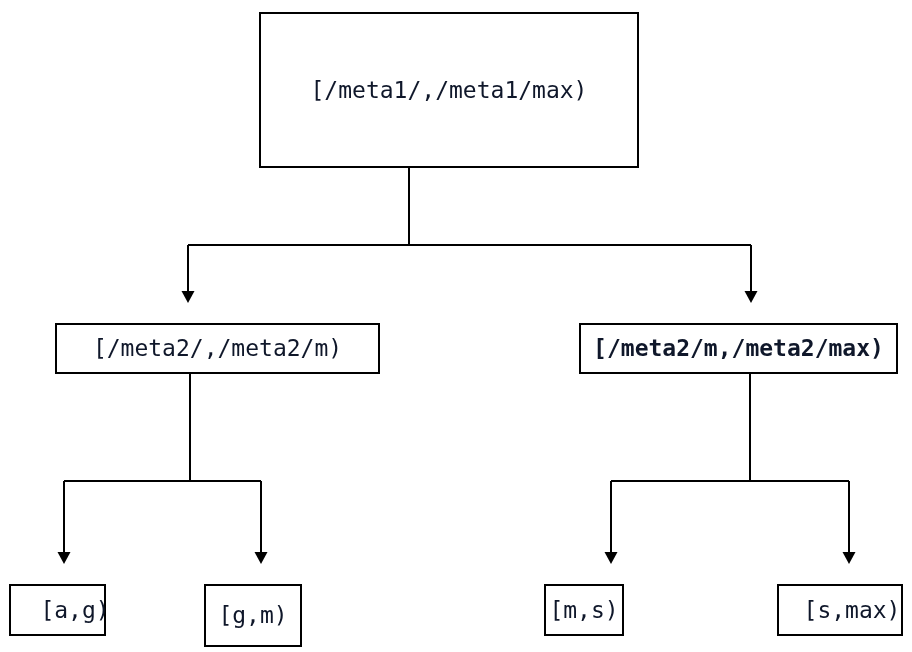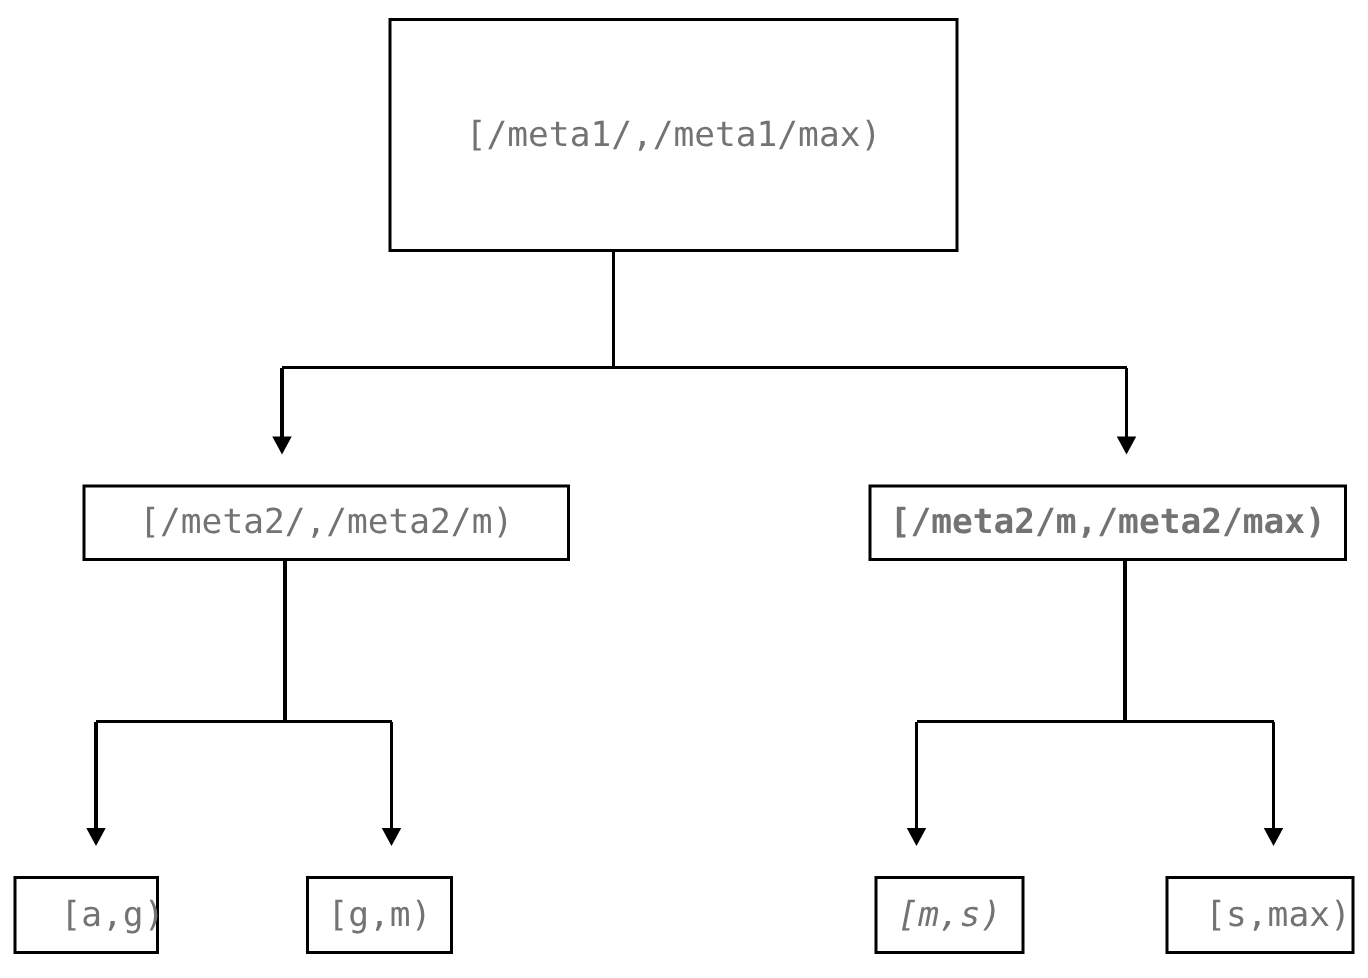--- a/index.html
+++ b/index.html
@@ -30,21 +30,21 @@
     display: block;
   }
   .node-box {
     position: absolute;
     box-sizing: border-box;
     border: 2px solid #000000;
     background: #ffffff;
     display: flex;
     align-items: center;
     justify-content: center;
-    color: #737373;
+    color: #0f172a;
     font-family: "DejaVu Sans Mono", "Liberation Mono", monospace;
     font-size: 23px;
     line-height: 1;
     letter-spacing: 0px;
     white-space: pre;
     user-select: none;
   }
   .node-label {
     display: block;
     white-space: pre;
@@ -74,28 +74,27 @@
     left: 9px;
     top: 584px;
     width: 97px;
     height: 52px;
     padding-left: 35px;
   }
   .node-leaf-gm {
     left: 204px;
     top: 584px;
     width: 98px;
-    height: 52px;
+    height: 63px;
   }
   .node-leaf-ms {
-    left: 583px;
+    left: 544px;
     top: 584px;
-    width: 100px;
+    width: 80px;
     height: 52px;
-    font-style: italic;
   }
   .node-leaf-smax {
     left: 777px;
     top: 584px;
     width: 126px;
     height: 52px;
     padding-left: 24px;
   }
 </style>
 </head>

